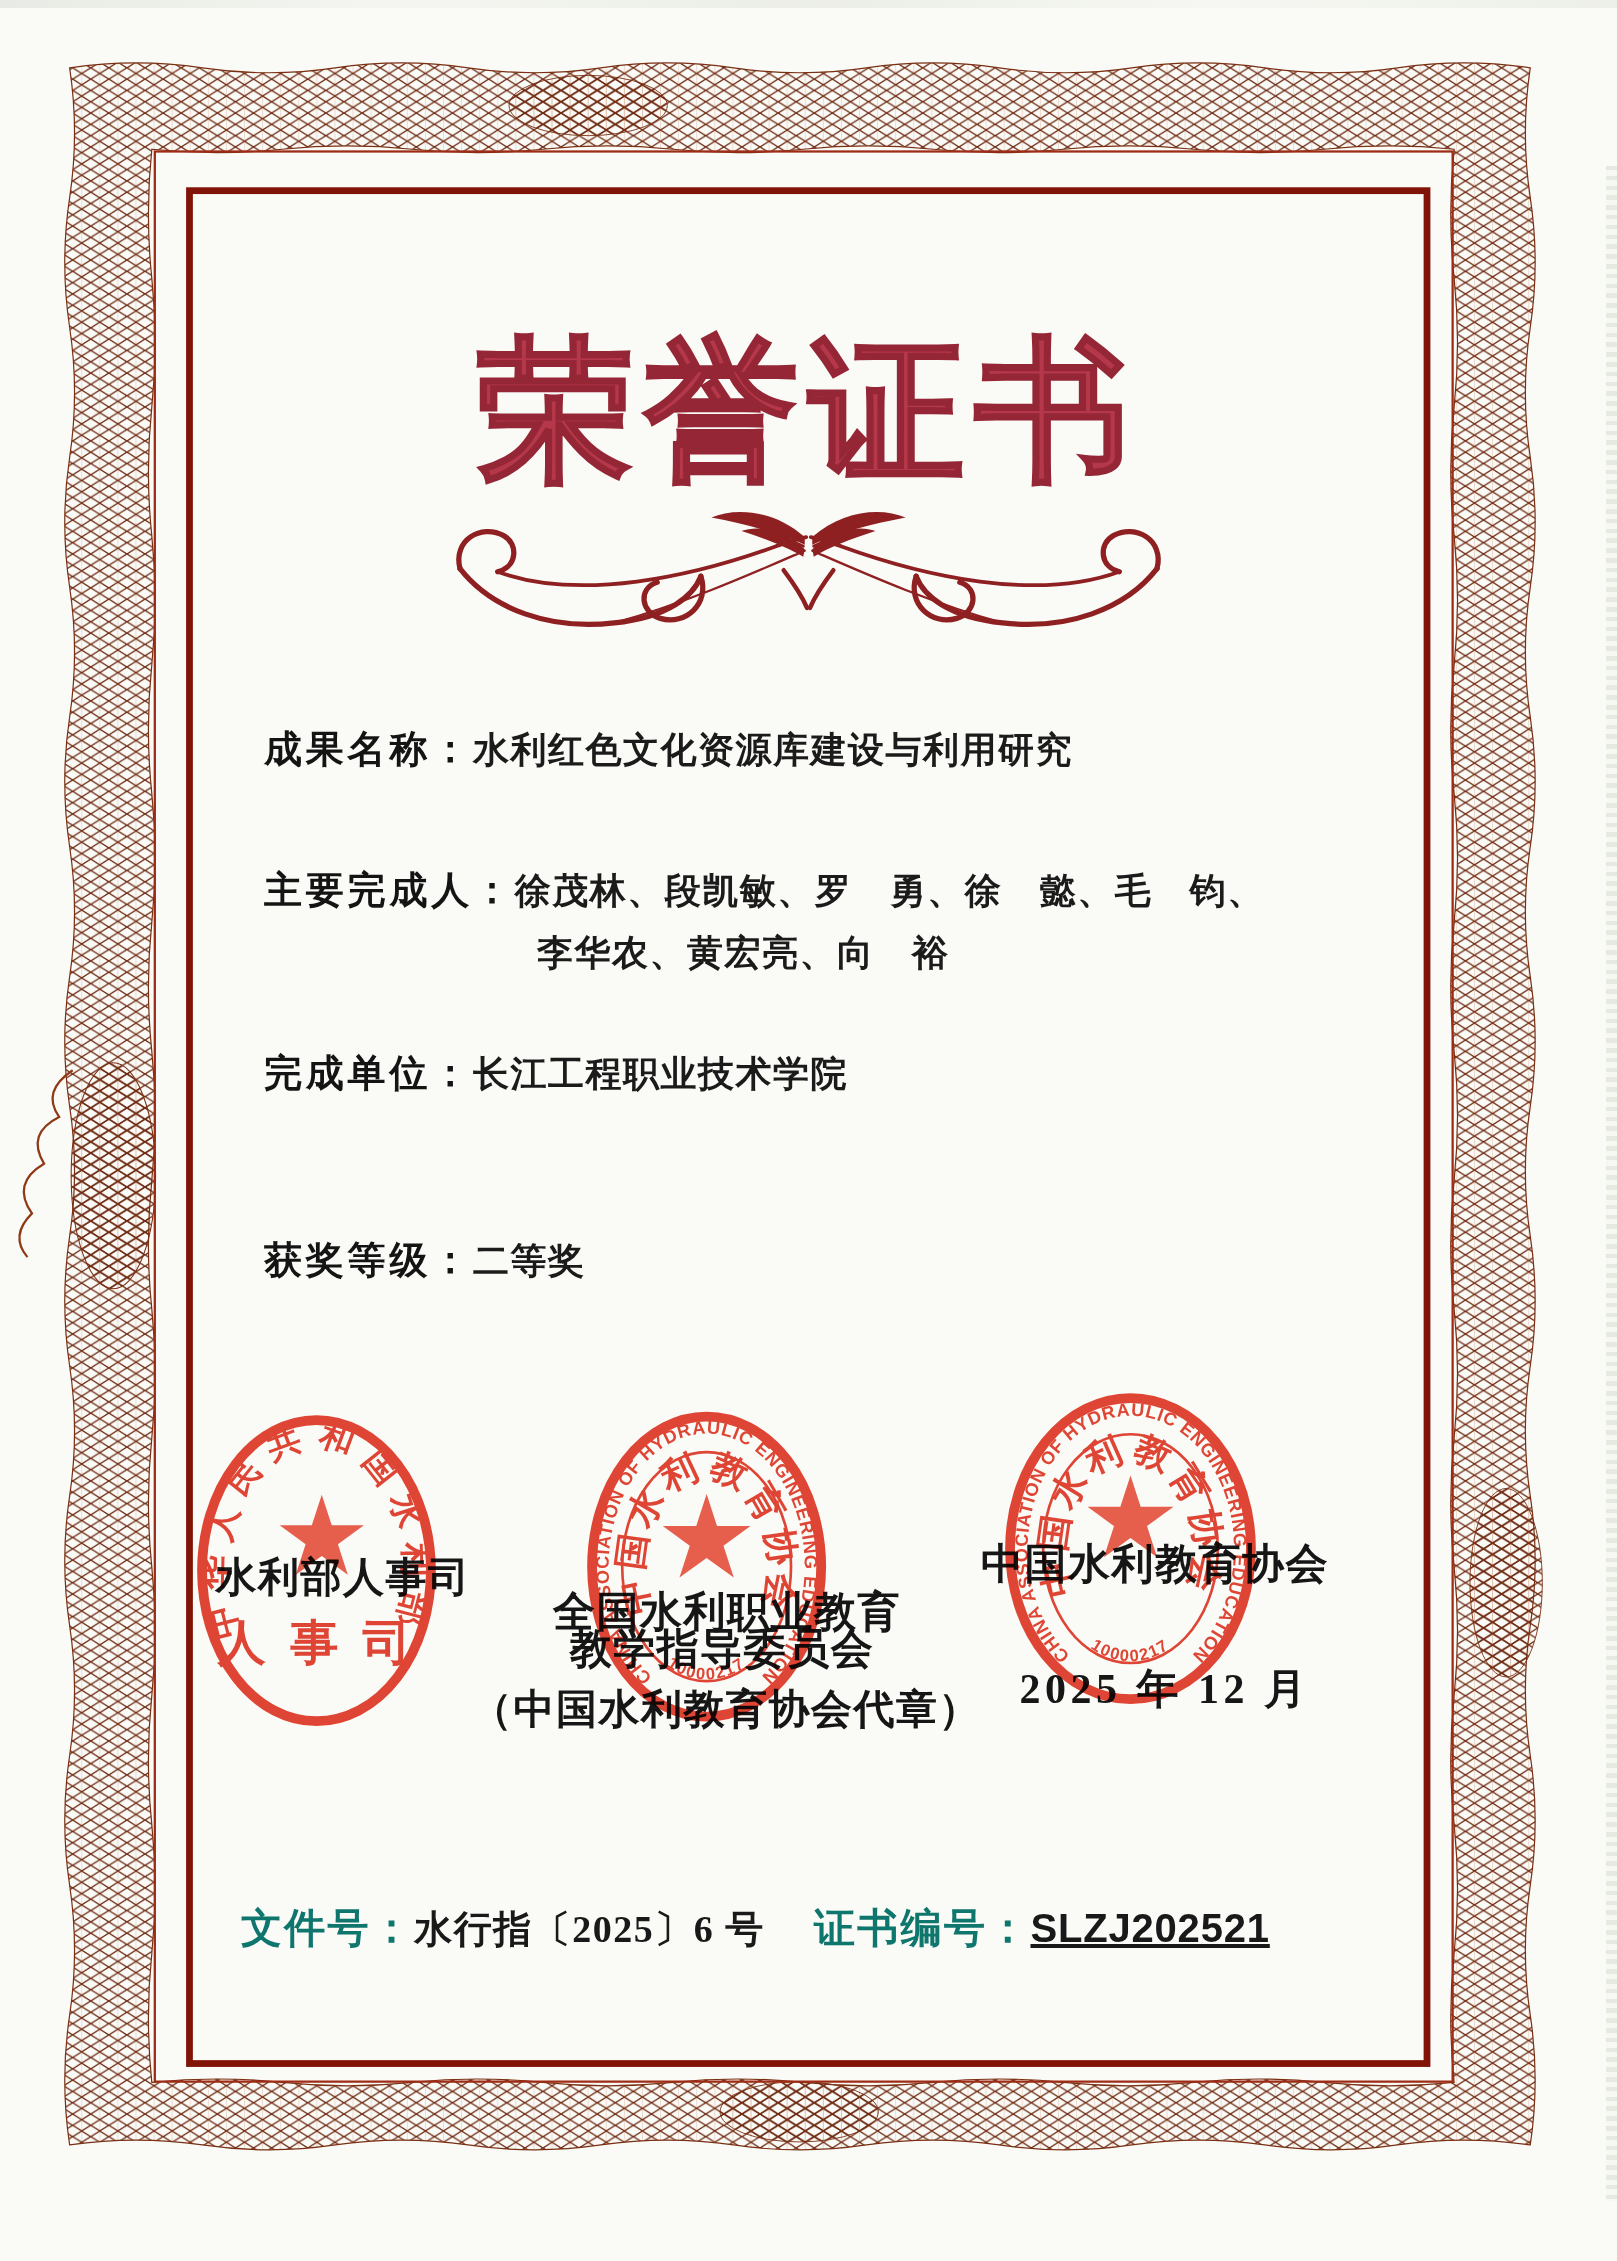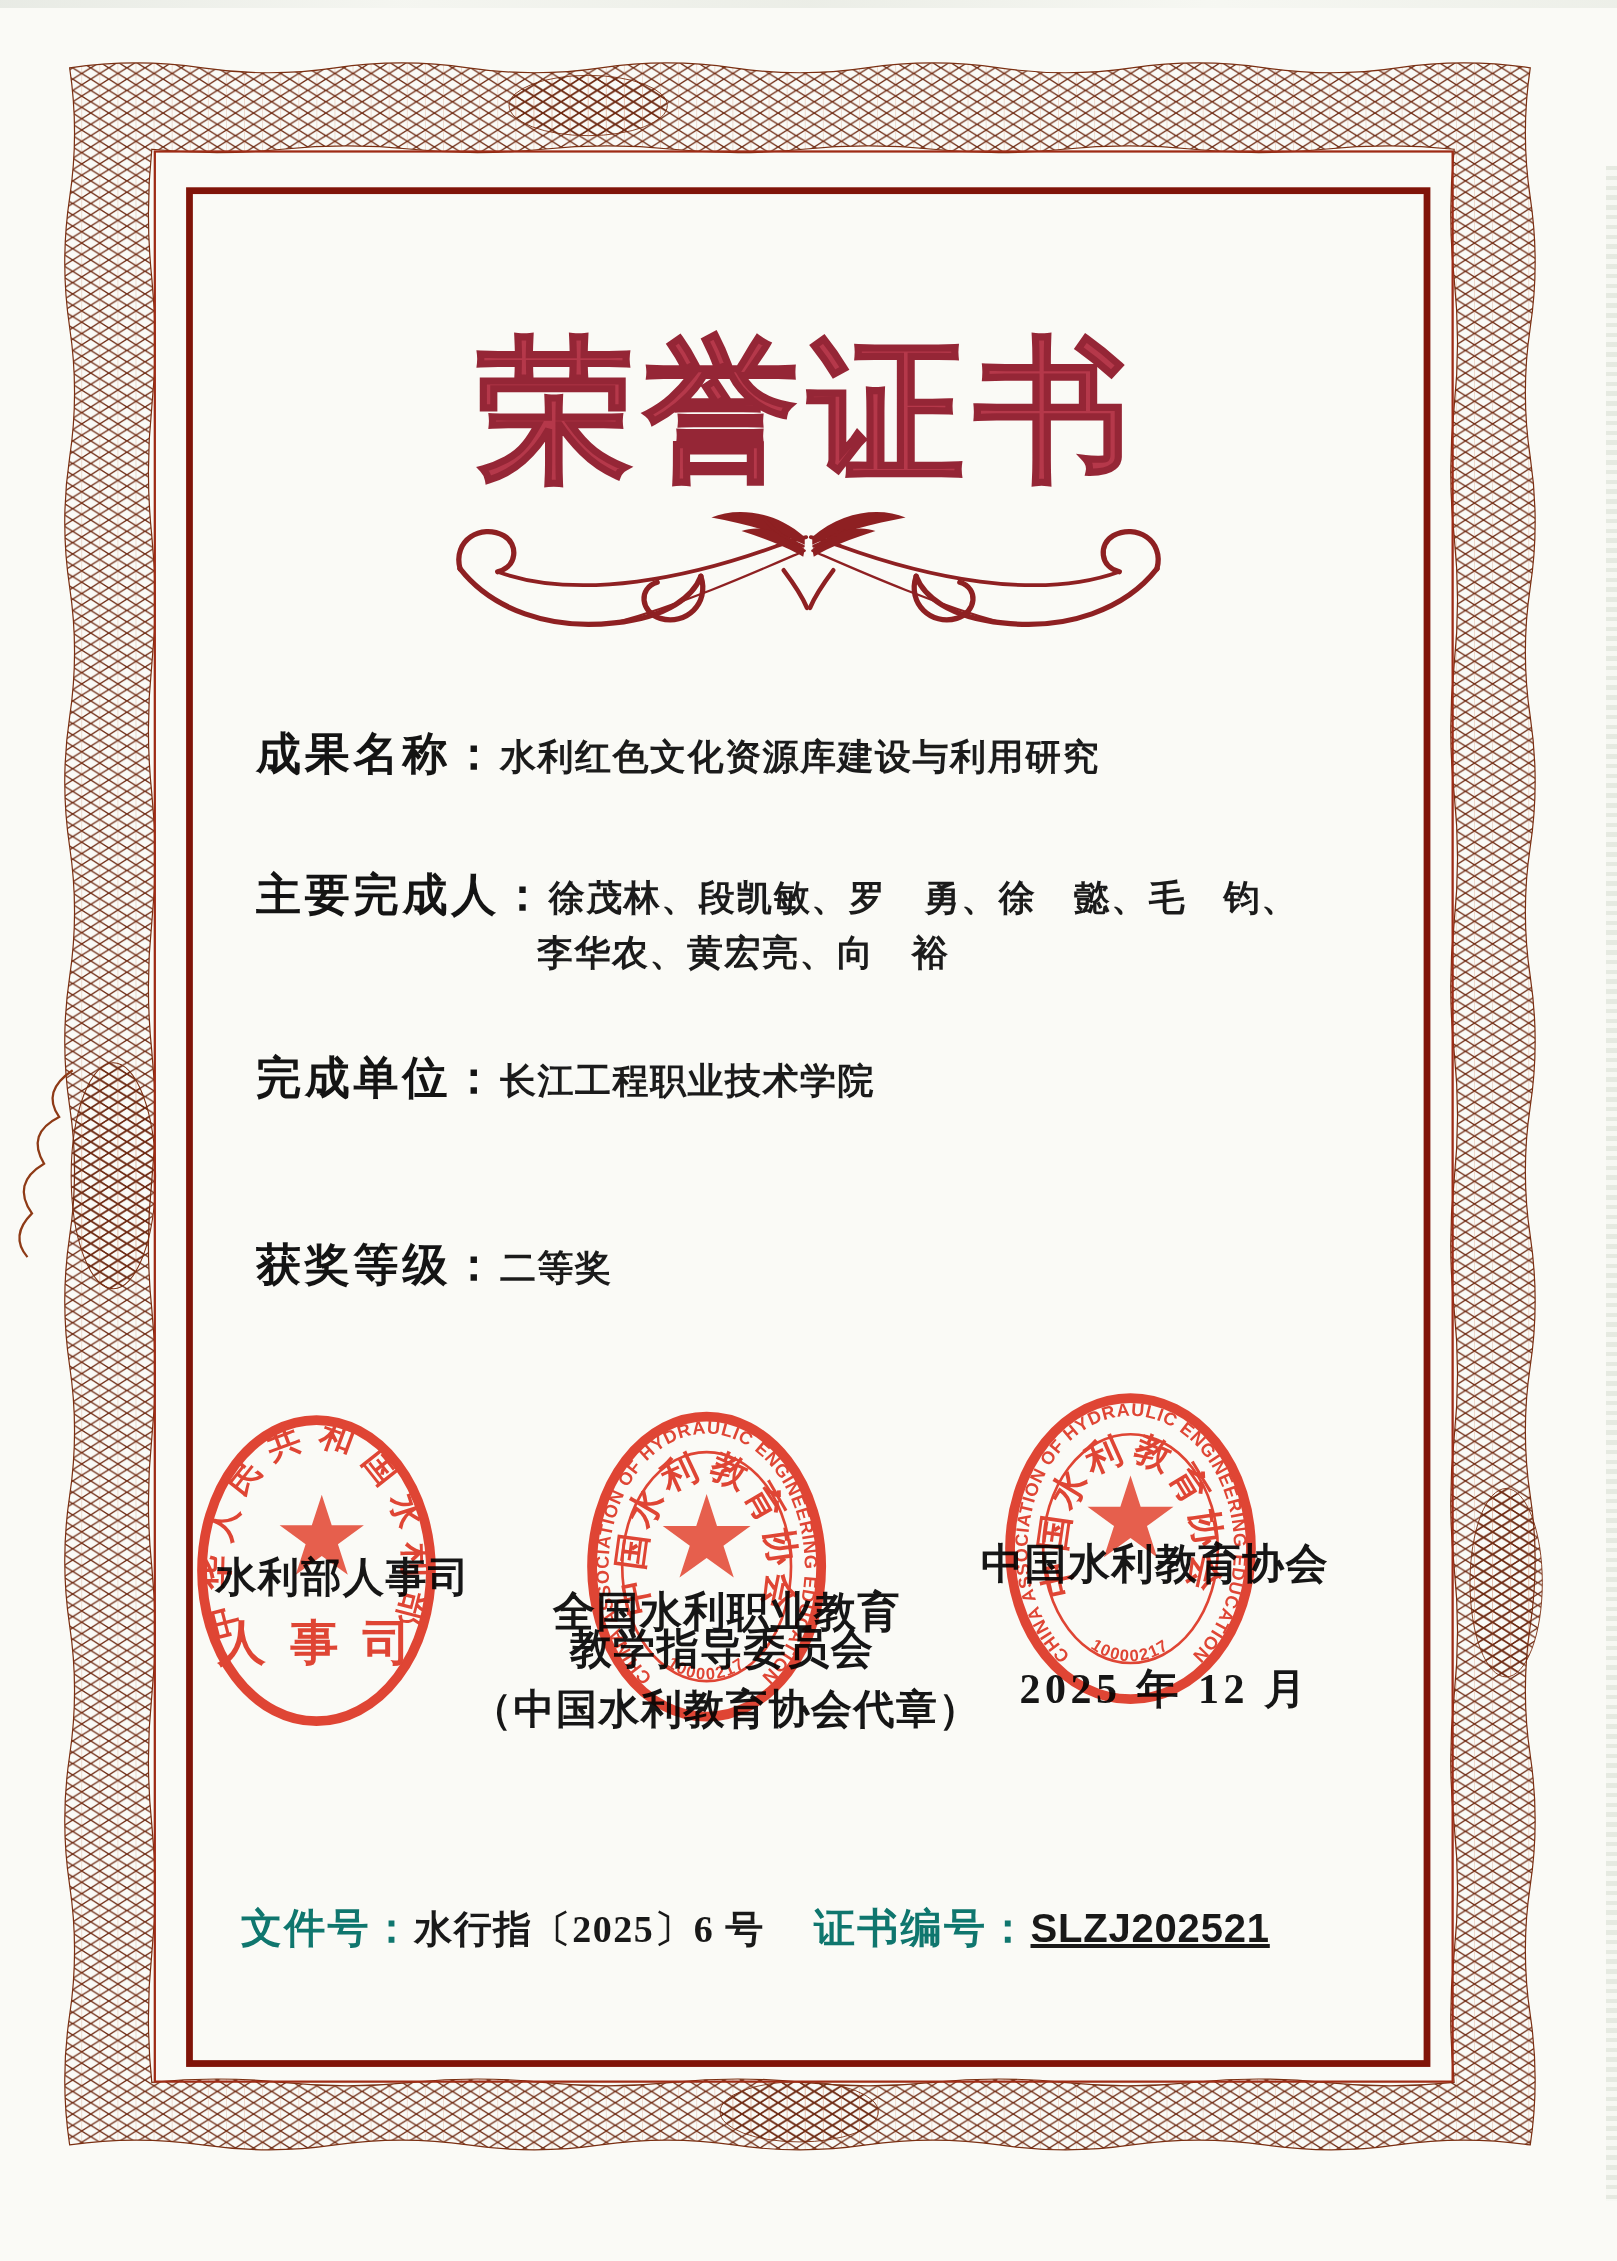--- a/index.html
+++ b/index.html
@@ -14,21 +14,21 @@
     background:repeating-linear-gradient(to bottom,#dde3d8 0 4.5px,#f5f7f1 4.5px 9.8px);
     opacity:.7;}
   
   #title{left:50%;top:308px;transform:translateX(-50%);
     font-family:"Liberation Sans","DejaVu Sans",sans-serif;
     font-size:155px;font-weight:900;letter-spacing:10.6px;color:#b5384a;
     -webkit-text-stroke:2.3px #952636;white-space:nowrap;text-align:right;}
   
   .row{display:flex;align-items:baseline;white-space:nowrap;}
   .flabel{font-family:"Liberation Sans","DejaVu Sans",sans-serif;
-    font-size:45px;font-weight:800;letter-spacing:3.8px;color:#141414;}
+    font-size:38px;font-weight:800;letter-spacing:3.8px;color:#141414;margin-left:8px;}
   .fvalue{font-size:36px;font-weight:600;color:#1b1b1b;letter-spacing:1.5px;}
   
   .sig{font-size:42px;font-weight:700;color:#161616;white-space:nowrap;
     transform:translateX(-50%);letter-spacing:1.5px;}
   
   .ftlabel{font-family:"Liberation Sans","DejaVu Sans",sans-serif;
     font-size:41px;font-weight:800;color:#0f766e;letter-spacing:2.3px;}
   .ftvalue{font-size:38px;font-weight:600;color:#191919;letter-spacing:1.5px;}
   #cert-no-value{font-family:"Liberation Sans","DejaVu Sans",sans-serif;
     font-weight:700;font-size:40px;letter-spacing:0.8px;text-decoration:underline;}

